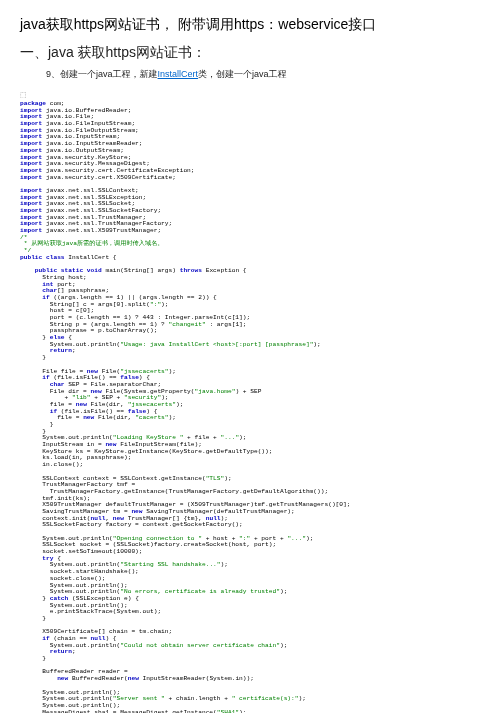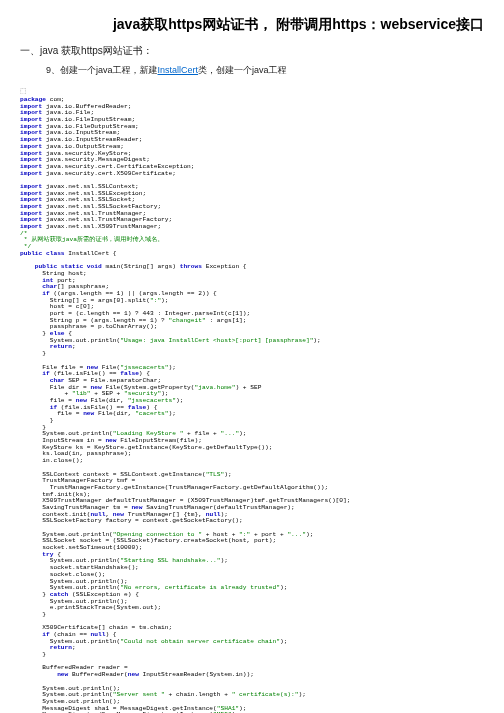--- a/index.html
+++ b/index.html
@@ -6,27 +6,27 @@
     margin: 0;
     padding: 12px 20px;
     font-family: "Microsoft YaHei", Arial, sans-serif;
     background: #fff;
     width: 504px;
     box-sizing: border-box;
     color: #333;
   }
   h1 {
     font-size: 14px;
-    font-weight: bold;
-    text-align: right;
+    font-weight: normal;
+    text-align: left;
     margin: 4px 0 10px 0;
     color: #000;
   }
   .intro {
-    font-size: 10px;
+    font-size: 14px;
     margin: 6px 0;
     color: #222;
   }
   .step {
     font-size: 9px;
     margin: 4px 0 10px 26px;
     color: #222;
   }
   .link {
     color: #0066cc;

